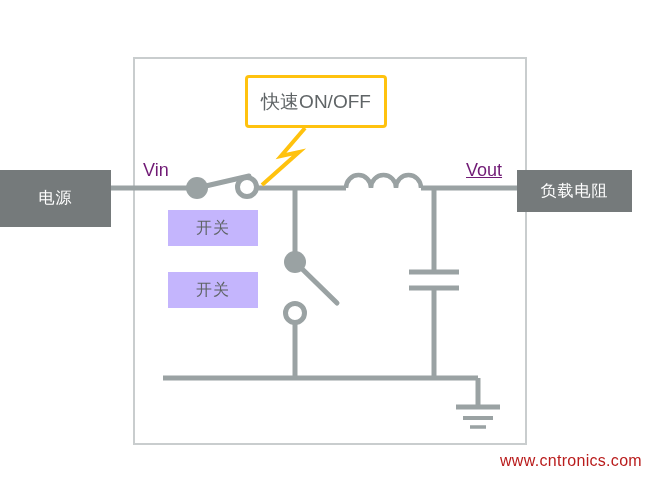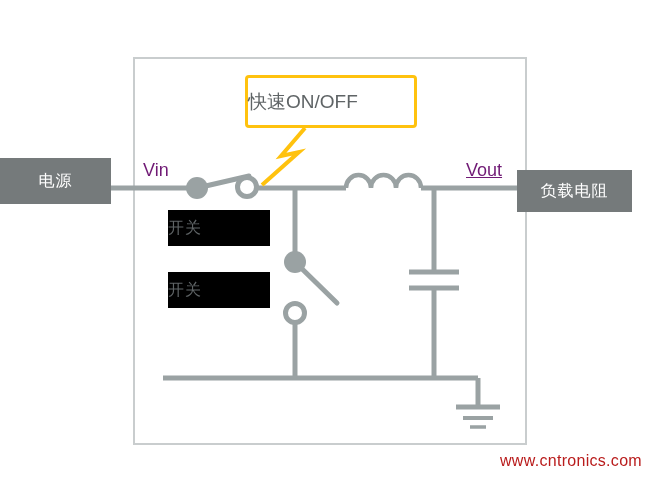--- a/index.html
+++ b/index.html
@@ -49,23 +49,23 @@
     background: #757a7b;
     color: #ffffff;
     font-size: 16px;
     display: flex;
     align-items: center;
     justify-content: center;
     letter-spacing: 1px;
   }
   .block-source {
     left: 0px;
-    top: 158px;
+    top: 170px;
     width: 111px;
-    height: 46px;
+    height: 57px;
     font-family: Liberation Serif, serif;
   }
   .block-load {
     left: 517px;
     top: 170px;
     width: 115px;
     height: 42px;
   }
 
   
@@ -74,44 +74,46 @@
     font-size: 18px;
     color: #701a75;
     white-space: nowrap;
   }
   .label-vin  { left: 143px; top: 160px; }
   .label-vout { left: 466px; top: 160px; text-decoration: underline; }
 
   
   .switch-tag {
     position: absolute;
-    background: #000000;
+    background: #c4b5fd;
     color: #5f6466;
     font-size: 16px;
     display: flex;
     align-items: center;
+    justify-content: center;
     letter-spacing: 1px;
-    width: 102px;
+    width: 90px;
     height: 36px;
   }
   .tag-upper { left: 168px; top: 210px; }
   .tag-lower { left: 168px; top: 272px; }
 
   
   .callout {
     position: absolute;
     left: 245px;
     top: 75px;
-    width: 172px;
+    width: 142px;
     height: 53px;
     border: 3px solid #ffc20e;
     border-radius: 4px;
     background: #ffffff;
     display: flex;
     align-items: center;
+    justify-content: center;
     box-sizing: border-box;
     z-index: 6;
   }
   .callout-text {
     font-size: 19px;
     color: #5f6466;
     white-space: nowrap;
   }
 
   

